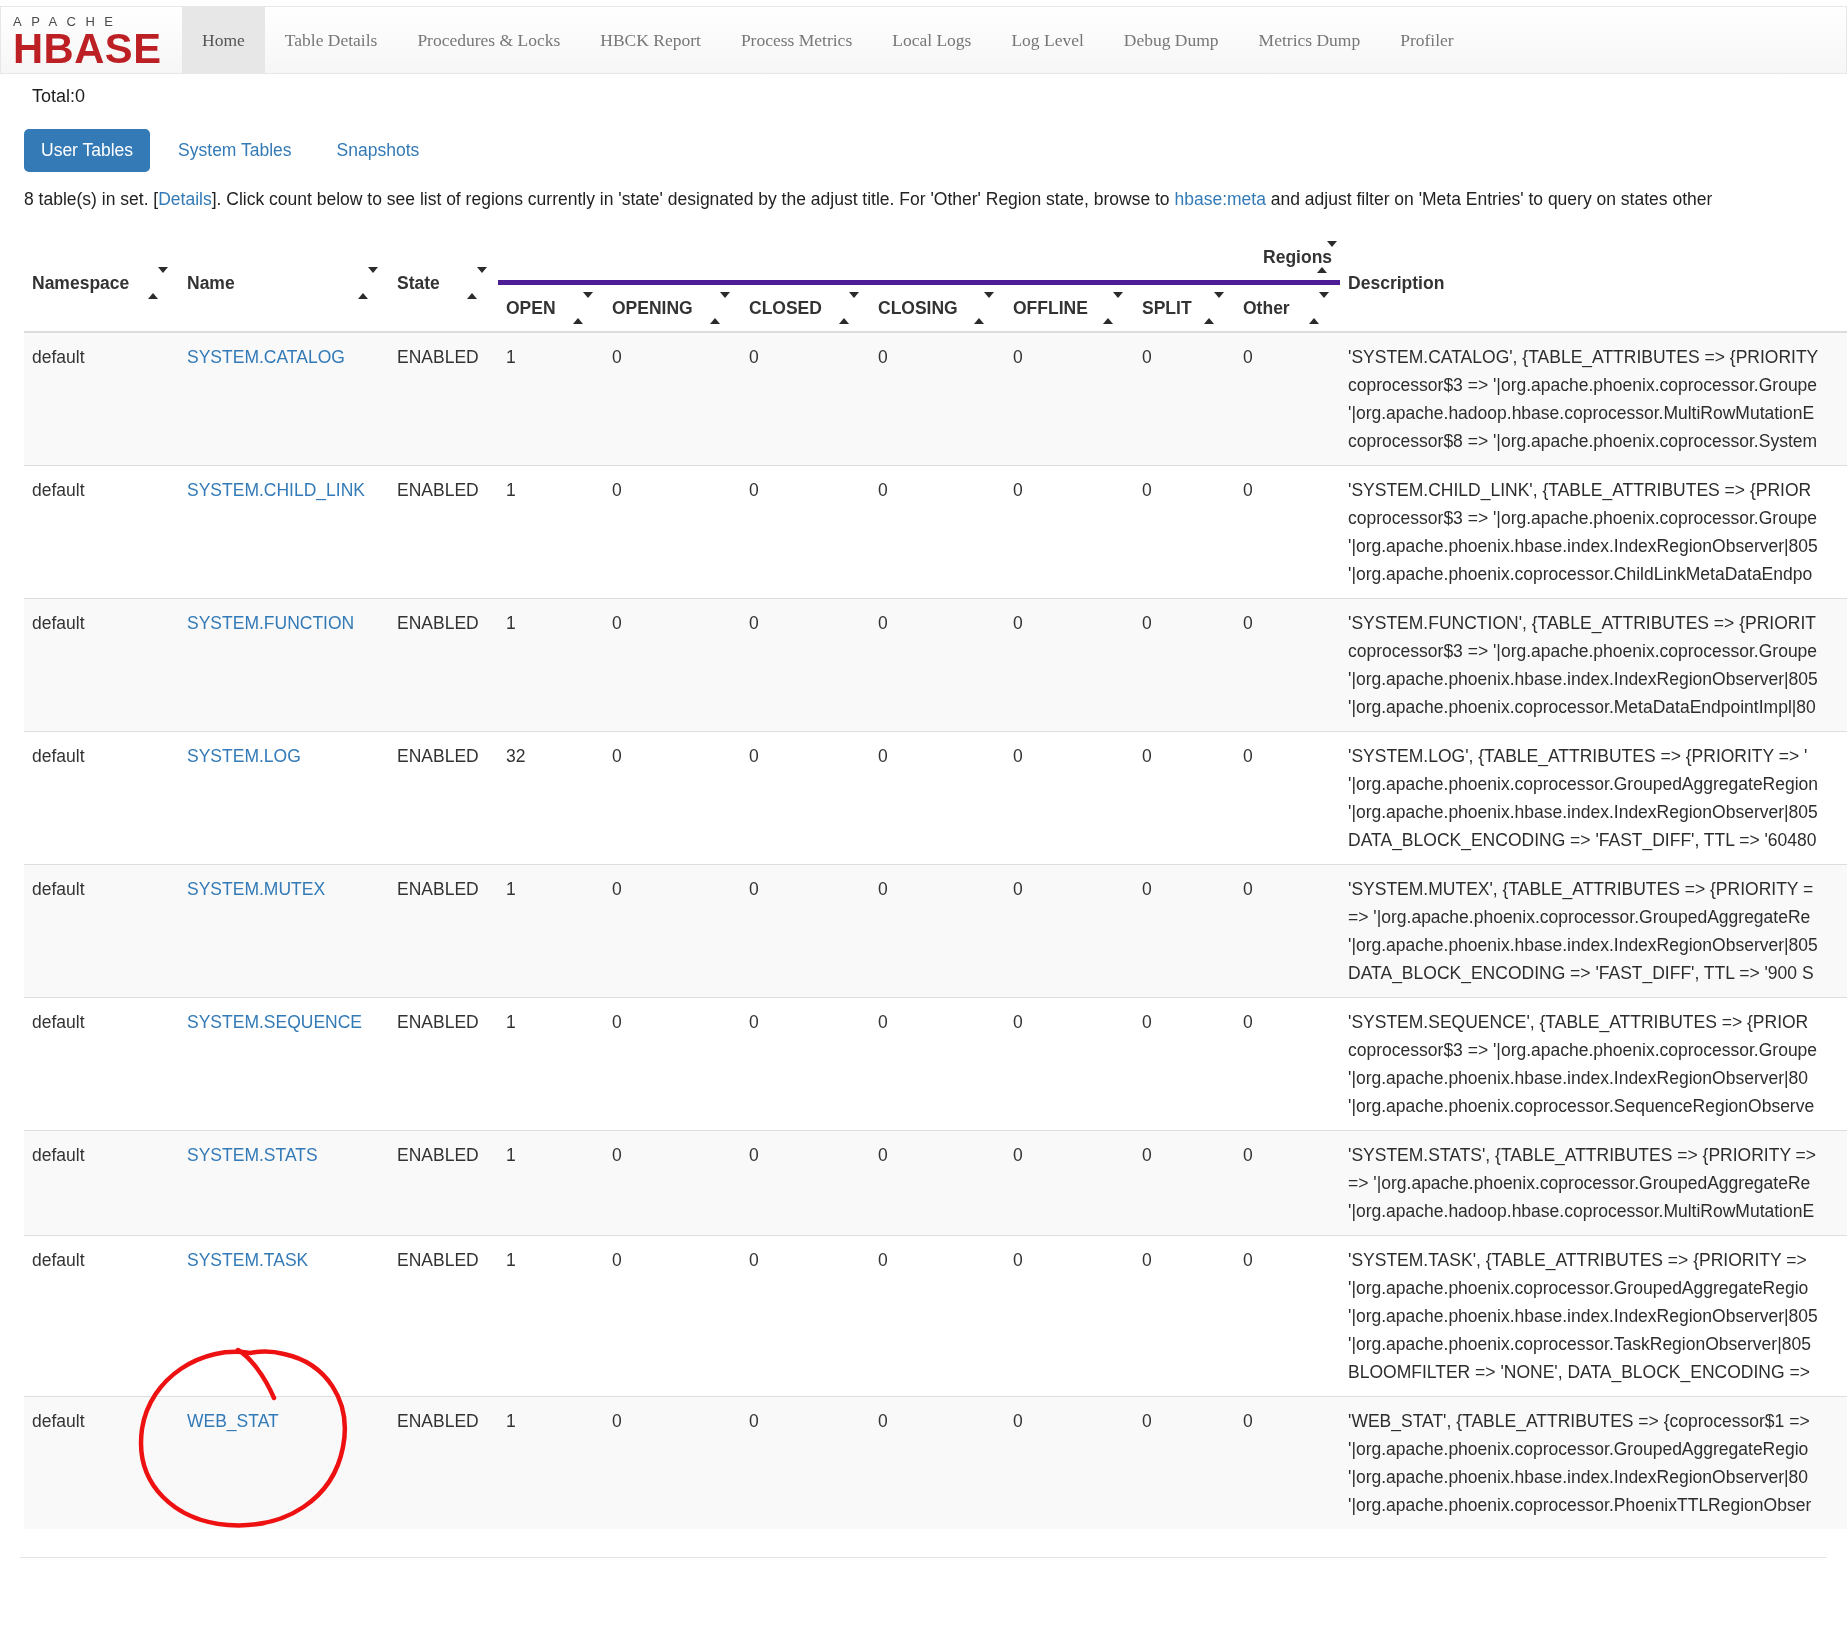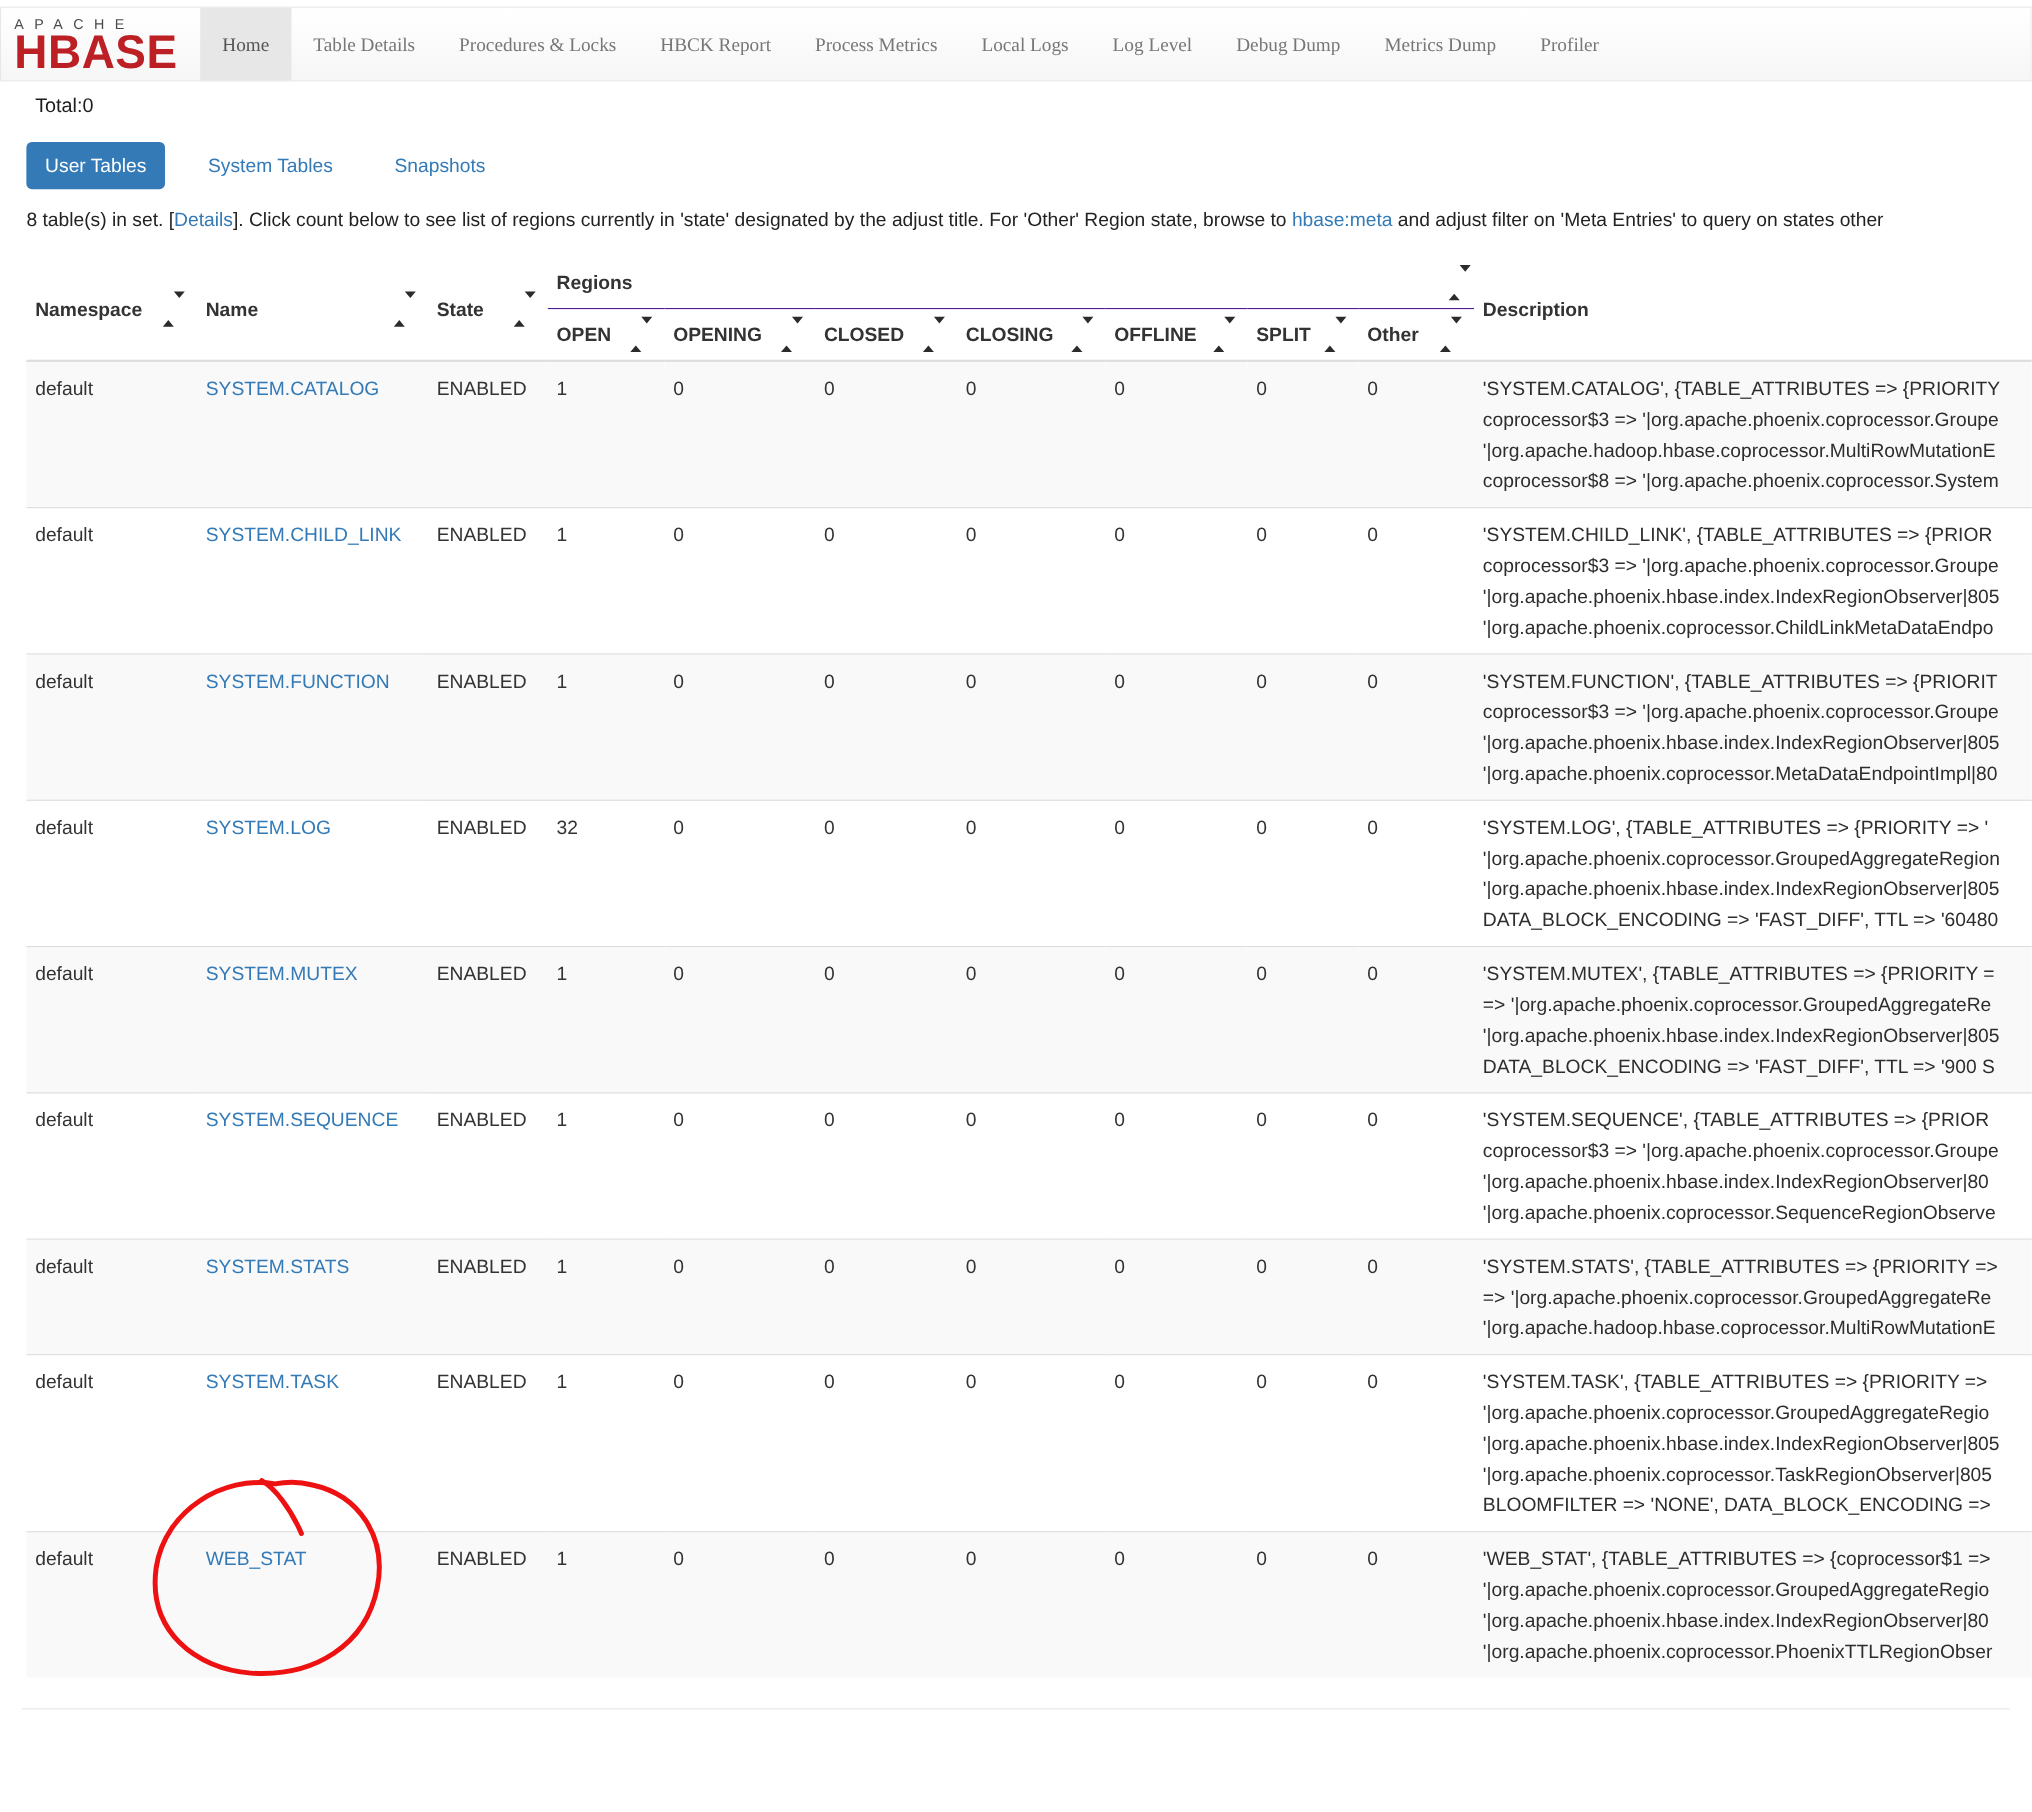--- a/index.html
+++ b/index.html
@@ -17,29 +17,29 @@
   .logo-apache{font-size:13px;font-weight:normal;letter-spacing:9.5px;color:#4a4a4a;margin-bottom:1px;}
   .logo-hbase{font-size:43px;font-weight:800;color:#bc1f24;line-height:0.88;letter-spacing:0.5px;transform:scaleX(0.97);transform-origin:left;}
   .nav-items{display:flex;align-items:stretch;}
   .nav-item{display:flex;align-items:center;padding:0 20px;color:#777;cursor:pointer;white-space:nowrap;font-family:Liberation Serif, serif;}
   .nav-item.active{background:#e7e7e7;color:#555;}
   
   .content{padding:0 0 0 24px;}
   .total{margin:12px 0 0 8px;font-size:18px;color:#1c1c1c;}
   h1.page-title{color:#337ab7;font-size:40px;font-weight:500;margin:42px 0 0 0;line-height:1.1;}
   .tabs{display:flex;align-items:center;margin:22px 0 0 0;}
-  .tab{padding:11px 17px;color:#337ab7;border-radius:5px;cursor:pointer;margin-right:22px;}
+  .tab{padding:11px 17px;color:#337ab7;border-radius:5px;cursor:pointer;margin-right:11px;}
   .tab.active{background:#337ab7;color:#fff;}
   .summary{margin:17px 0 0 0;white-space:nowrap;color:#222;}
   .summary a{color:#337ab7;text-decoration:none;cursor:pointer;}
   
   table.tables{border-collapse:collapse;table-layout:fixed;width:1876px;margin-top:24px;}
   th,td{text-align:left;vertical-align:top;padding:10px 8px;line-height:28px;font-size:17.5px;}
   thead th{vertical-align:middle;font-weight:bold;position:relative;padding:6px 8px;height:34px;border-bottom:2px solid #ddd;cursor:pointer;}
-  th.th-regions{text-align:left;border-bottom:1px solid #4c1d95;}
+  th.th-regions{text-align:right;border-bottom:5px solid #4c1d95;}
   th.th-desc{cursor:default;}
   tbody tr{border-top:1px solid #ddd;}
   tbody tr:nth-child(odd){background:#f9f9f9;}
   a.name-link{color:#337ab7;text-decoration:none;cursor:pointer;}
   td.count{cursor:pointer;}
   .desc{white-space:pre;overflow:hidden;color:#2d2d2d;}
   .name-cell{position:relative;}
   
   .sort-icon{position:absolute;right:11px;top:50%;transform:translateY(-50%);display:inline-block;}
   .sort-icon .tri-up{width:0;height:0;border-left:5.5px solid transparent;border-right:5.5px solid transparent;border-bottom:6.5px solid #2b2b2b;margin-bottom:2.5px;}

